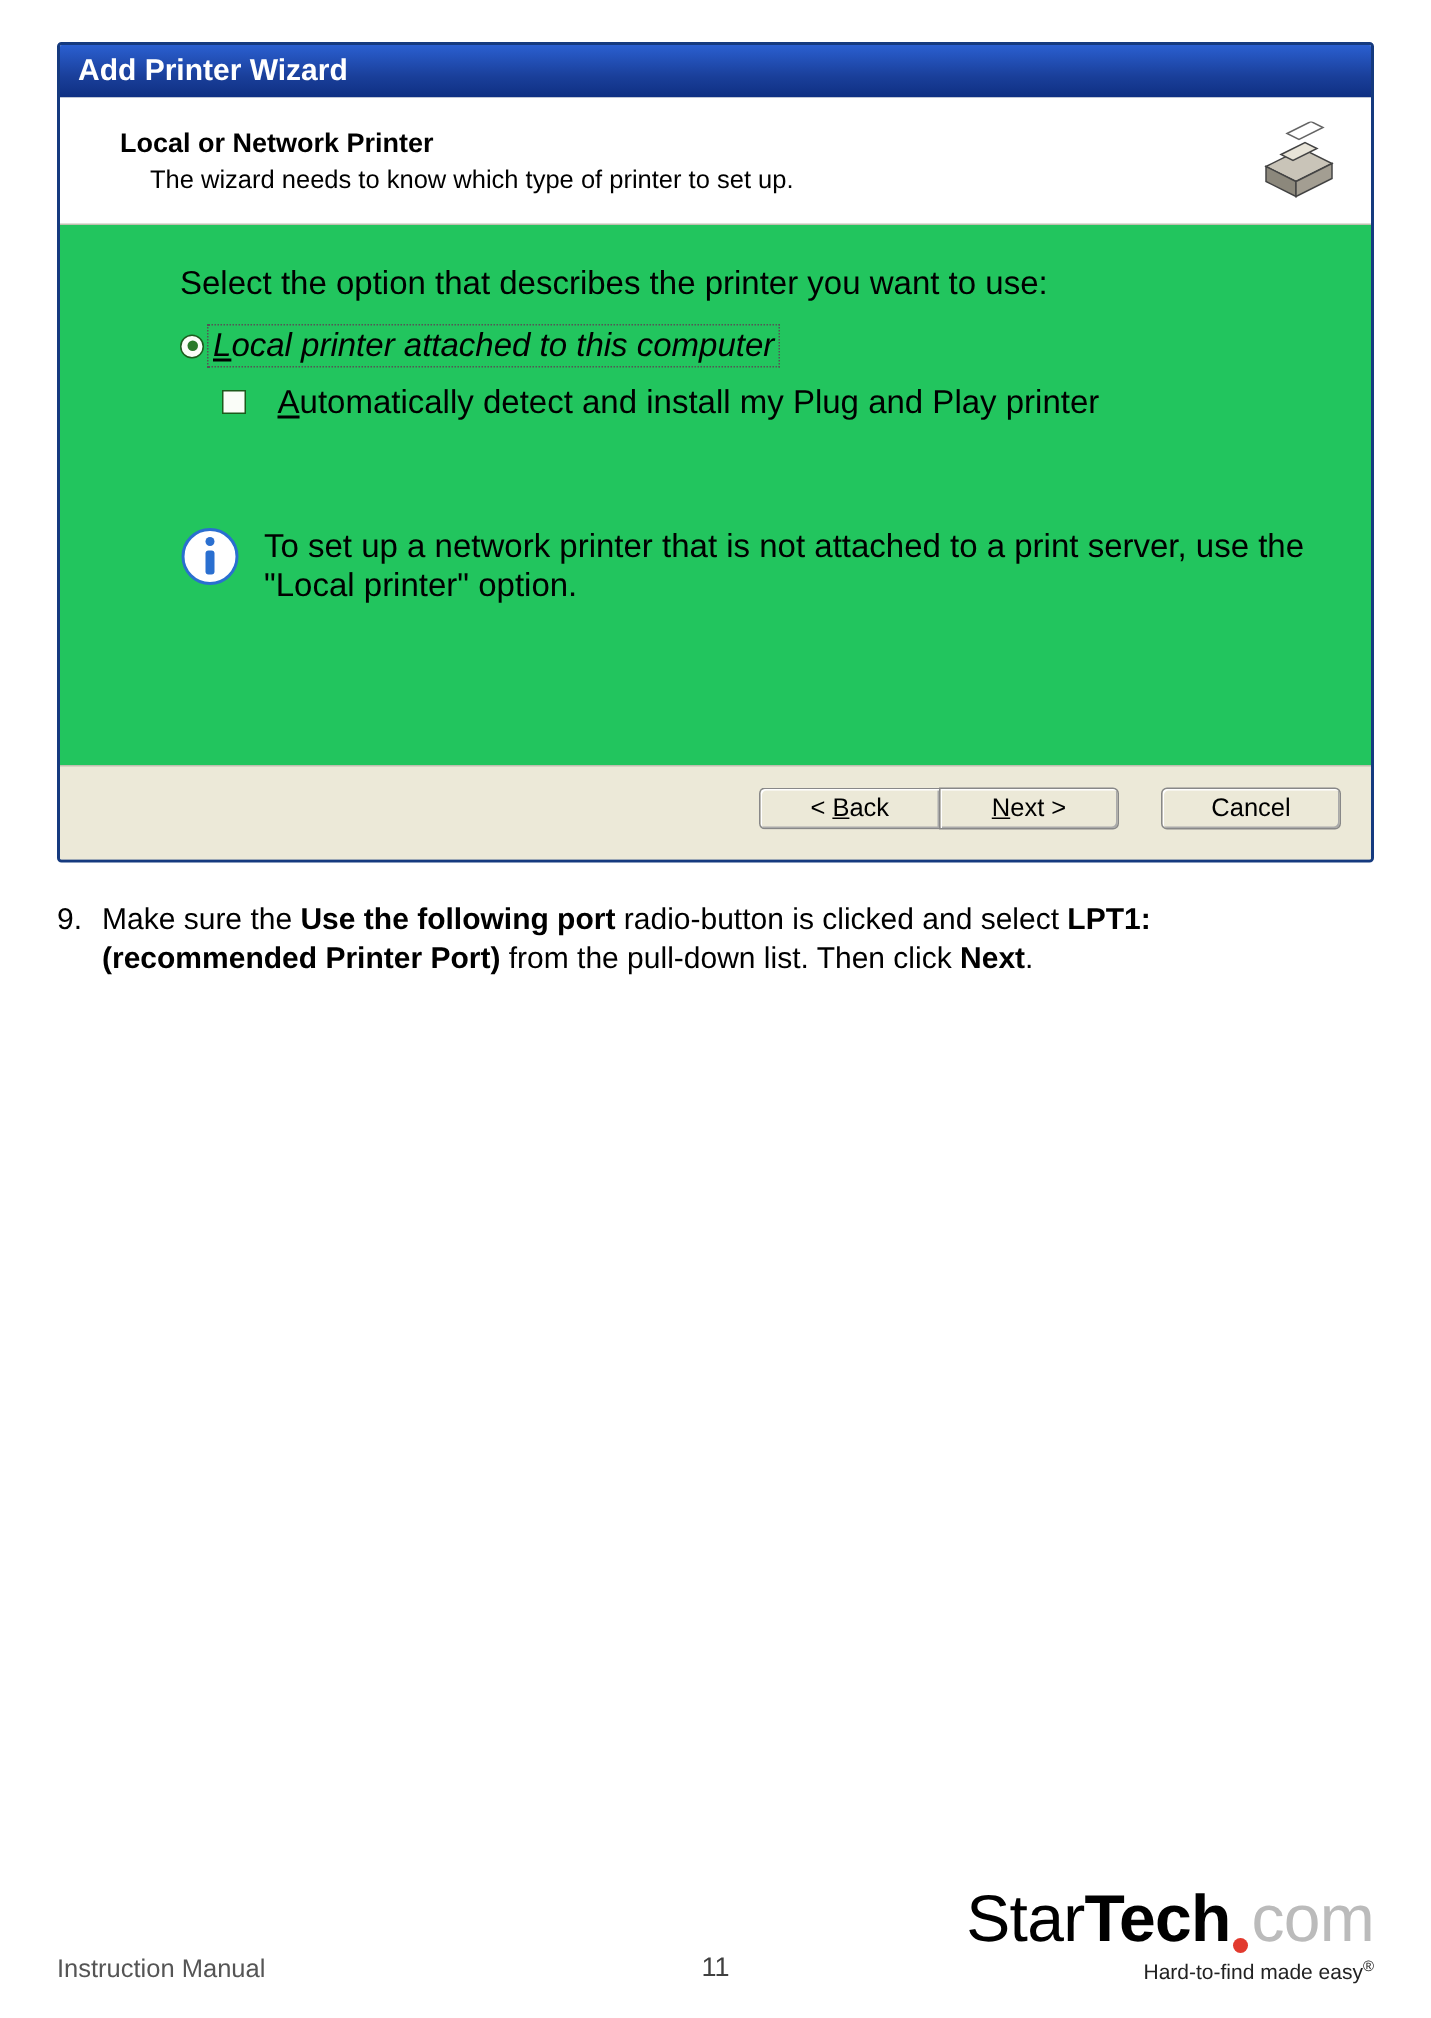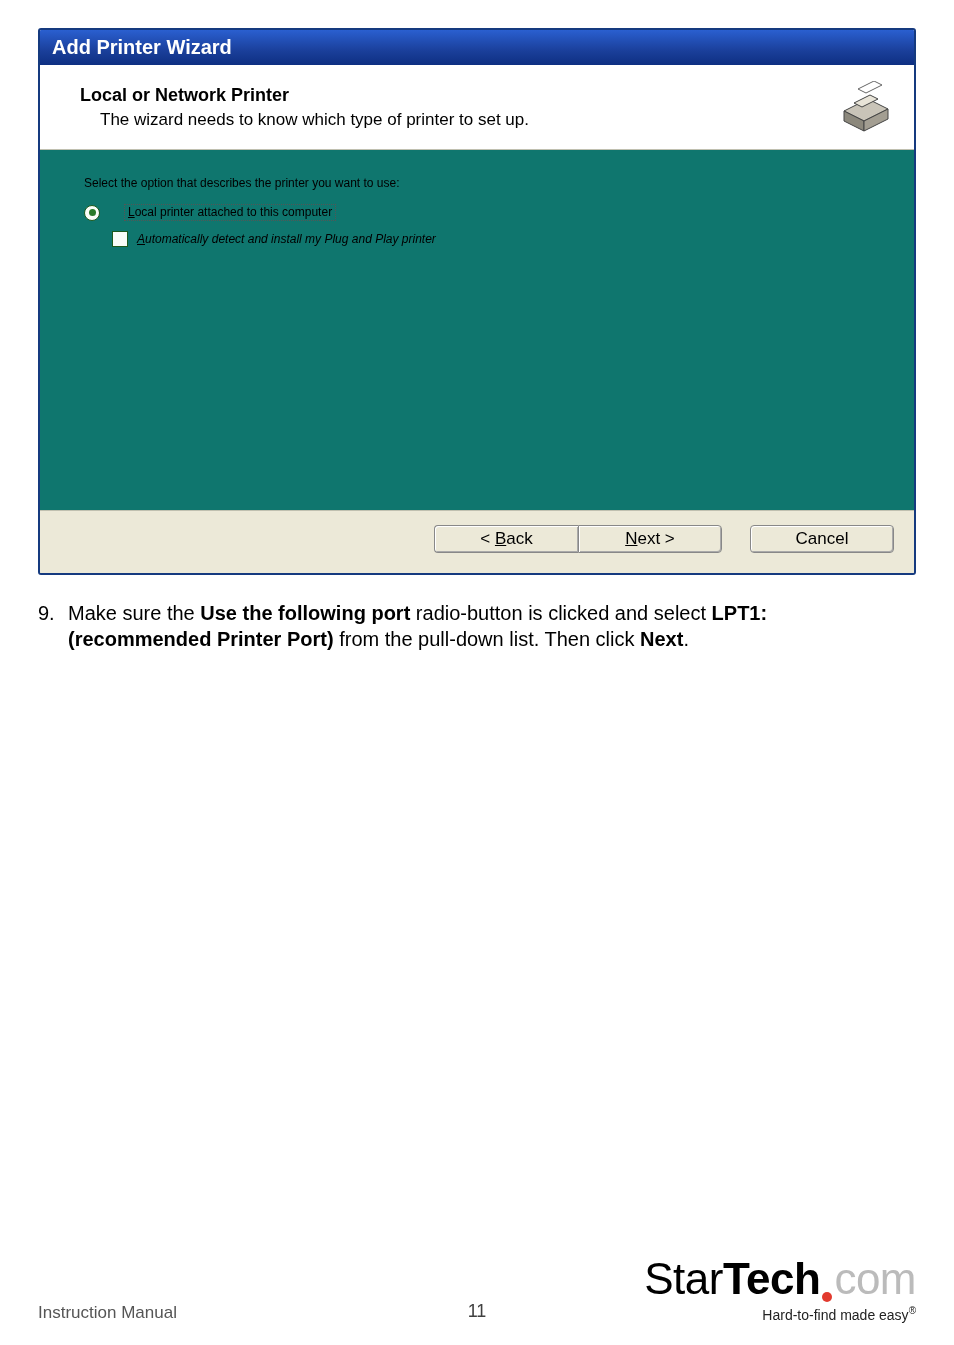--- a/index.html
+++ b/index.html
@@ -51,33 +51,34 @@
   }
   .wizard-sub {
     font-size: 17px;
     padding-left: 20px;
   }
   .wizard-icon {
     width: 56px;
     height: 52px;
   }
   .wizard-body {
-    background: #0f766e;
-    padding: 26px 40px 10px 44px;
+    background: #22c55e;
+    padding: 26px 40px 10px 80px;
     min-height: 360px;
-    font-size: 12px;
+    font-size: 22px;
   }
   .select-text {
     margin-bottom: 14px;
   }
   .radio-row {
     display: flex;
     align-items: center;
-    gap: 24px;
+    gap: 2px;
     margin-bottom: 10px;
+    font-style: italic;
   }
   .radio-outer {
     width: 16px;
     height: 16px;
     border: 1px solid #1c5a1c;
     border-radius: 50%;
     display: inline-flex;
     align-items: center;
     justify-content: center;
     background: #fafdf8;
@@ -92,24 +93,23 @@
     background: #2a7a2a;
     border-radius: 50%;
   }
   .focus-box {
     border: 1px dotted #555;
     padding: 0 3px 1px 3px;
   }
   .checkbox-row {
     display: flex;
     align-items: center;
-    gap: 9px;
+    gap: 21px;
     margin-left: 28px;
     margin-bottom: 10px;
-    font-style: italic;
   }
   .checkbox-outer {
     width: 16px;
     height: 16px;
     border: 1px solid #1c5a1c;
     background: #fafdf8;
   }
   .info-row {
     display: flex;
     align-items: flex-start;
@@ -125,21 +125,21 @@
     background: #ece9d8;
     border-top: 1px solid #c0c0b0;
     padding: 14px 20px 20px 20px;
     display: flex;
     justify-content: flex-end;
     gap: 0;
   }
   .wizard-btn {
     font-size: 17px;
     padding: 3px 0;
-    width: 144px;
+    width: 120px;
     text-align: center;
     background: #ece9d8;
     border: 1px solid #888;
     border-radius: 4px;
     box-shadow: inset 1px 1px 0 #fff, inset -1px -1px 0 #aaa;
   }
   .wizard-btn.back { border-right: none; border-radius: 4px 0 0 4px; }
   .wizard-btn.next { border-radius: 0 4px 4px 0; }
   .wizard-btn.cancel { margin-left: 28px; }
 
@@ -266,20 +266,30 @@
           </span>
         <span class="focus-box"><span class="underline">L</span><span>ocal printer attached to this computer</span></span>
       </div>
 
       <div class="checkbox-row">
         <span class="checkbox-outer"></span>
         <span><span class="underline">A</span><span>utomatically detect and install my Plug and Play printer</span></span>
       </div>
 
 
+      <div class="info-row">
+        <span class="info-icon">
+          <svg viewBox="0 0 40 40" width="40" height="40">
+            <circle cx="20" cy="20" r="18" fill="#fff" stroke="#2a6fd0" stroke-width="2"></circle>
+            <circle cx="20" cy="10" r="3" fill="#2a6fd0"></circle>
+            <rect x="17" y="16" width="6" height="16" rx="2" fill="#2a6fd0"></rect>
+          </svg>
+        </span>
+        <span>To set up a network printer that is not attached to a print server, use the "Local printer" option.</span>
+      </div>
     </div>
 
     <div class="wizard-footer">
       <div class="wizard-btn back"><span>&lt; </span><span class="underline">B</span><span>ack</span></div>
       <div class="wizard-btn next"><span class="underline">N</span><span>ext &gt;</span></div>
       <div class="wizard-btn cancel">Cancel</div>
     </div>
   </div>
 
   <div class="step9">

